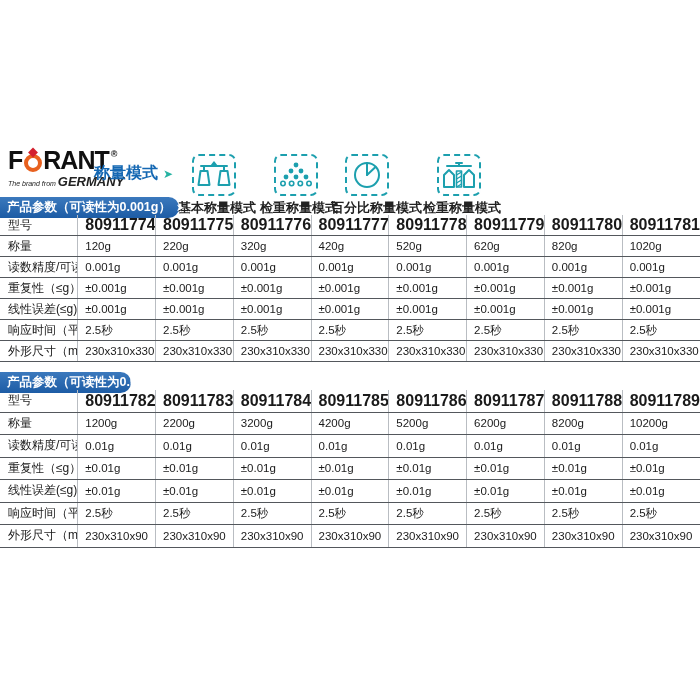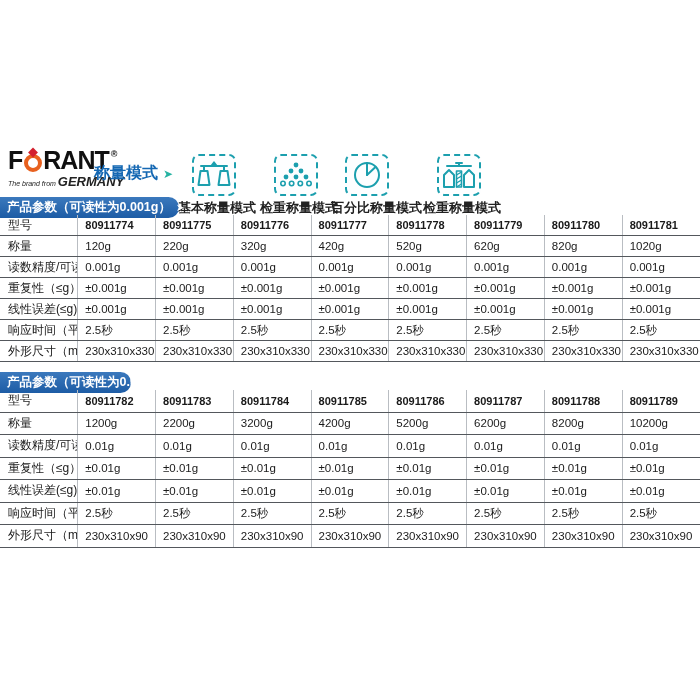--- a/index.html
+++ b/index.html
@@ -43,21 +43,21 @@
     font-size:11.5px;color:#1a1a1a;}
   #table1{top:215px;}
   #table2{top:390px;}
   td{border-bottom:1px solid #53575c;border-right:1px solid #b9bdc2;
     padding:0 2px 0 7px;height:20px;white-space:nowrap;overflow:hidden;
     text-align:left;vertical-align:middle;}
   #table2 td{height:21.5px;}
   td:last-child{border-right:none;}
   td.lbl{padding-left:8px;font-size:12px;}
   td.ind{}
-  td.model{font-weight:bold;font-size:11px;}
+  td.model{font-weight:bold;font-size:16px;}
 </style>
 </head>
 <body>
 
 <div class="logo">
   <div class="brand">
     <span class="brand-part">F</span>
     <span class="logo-o"></span>
     <span class="brand-part">RANT</span>
     <span class="reg">®</span>

